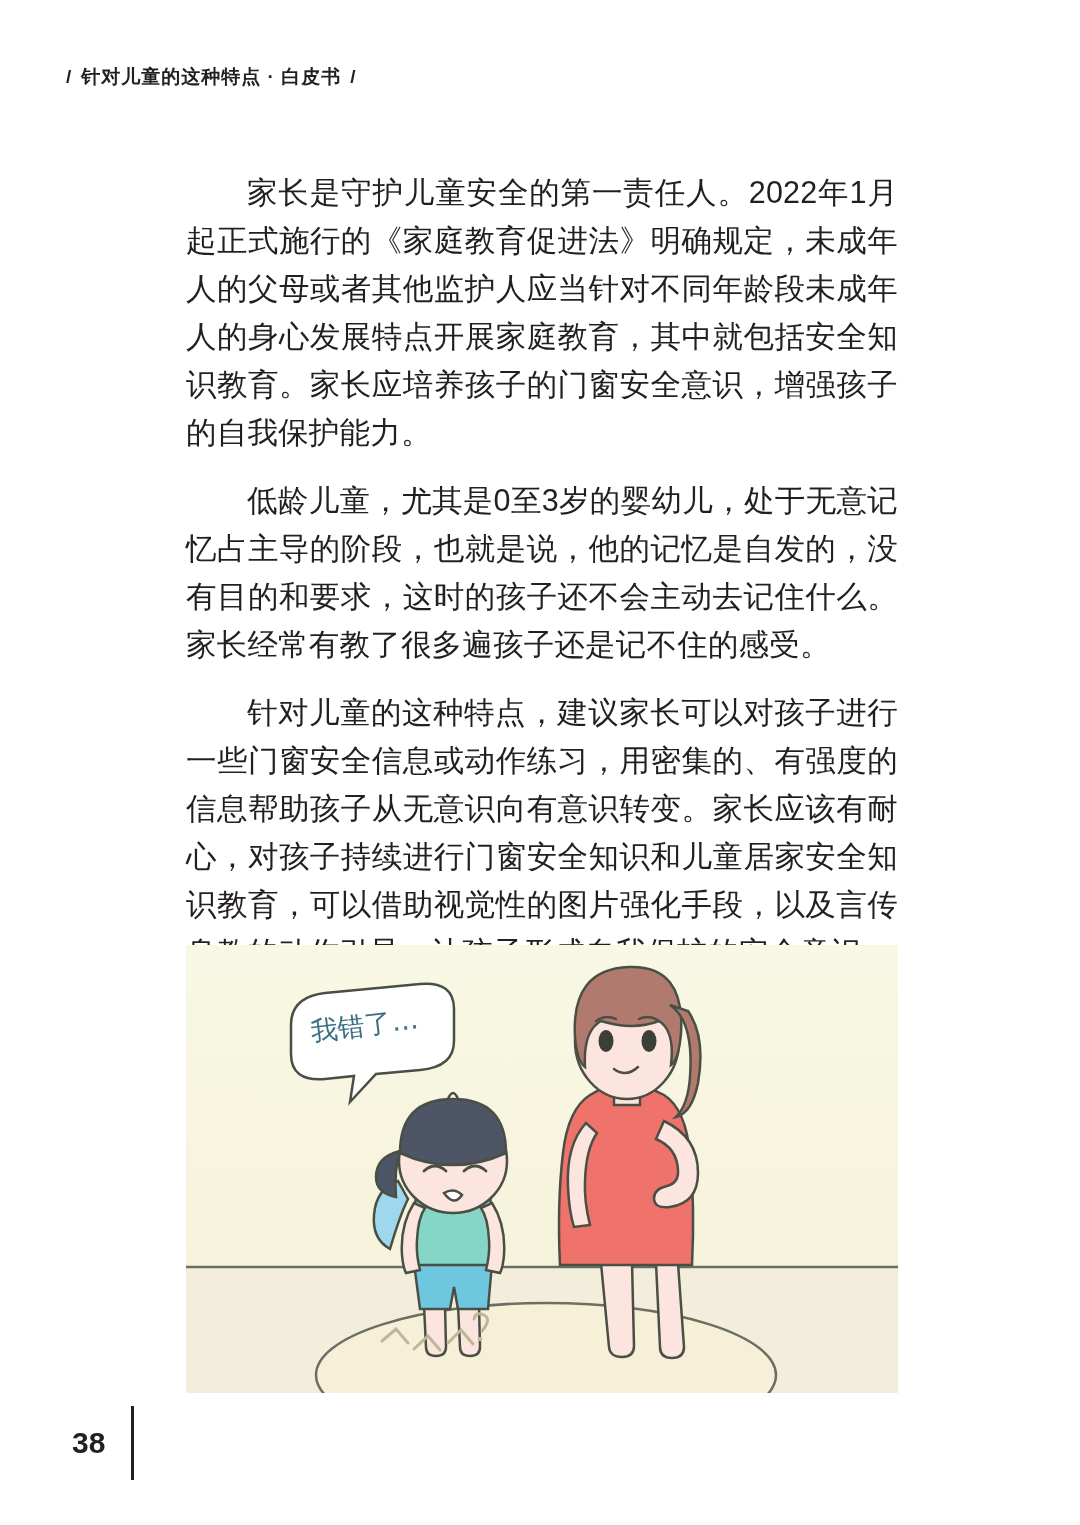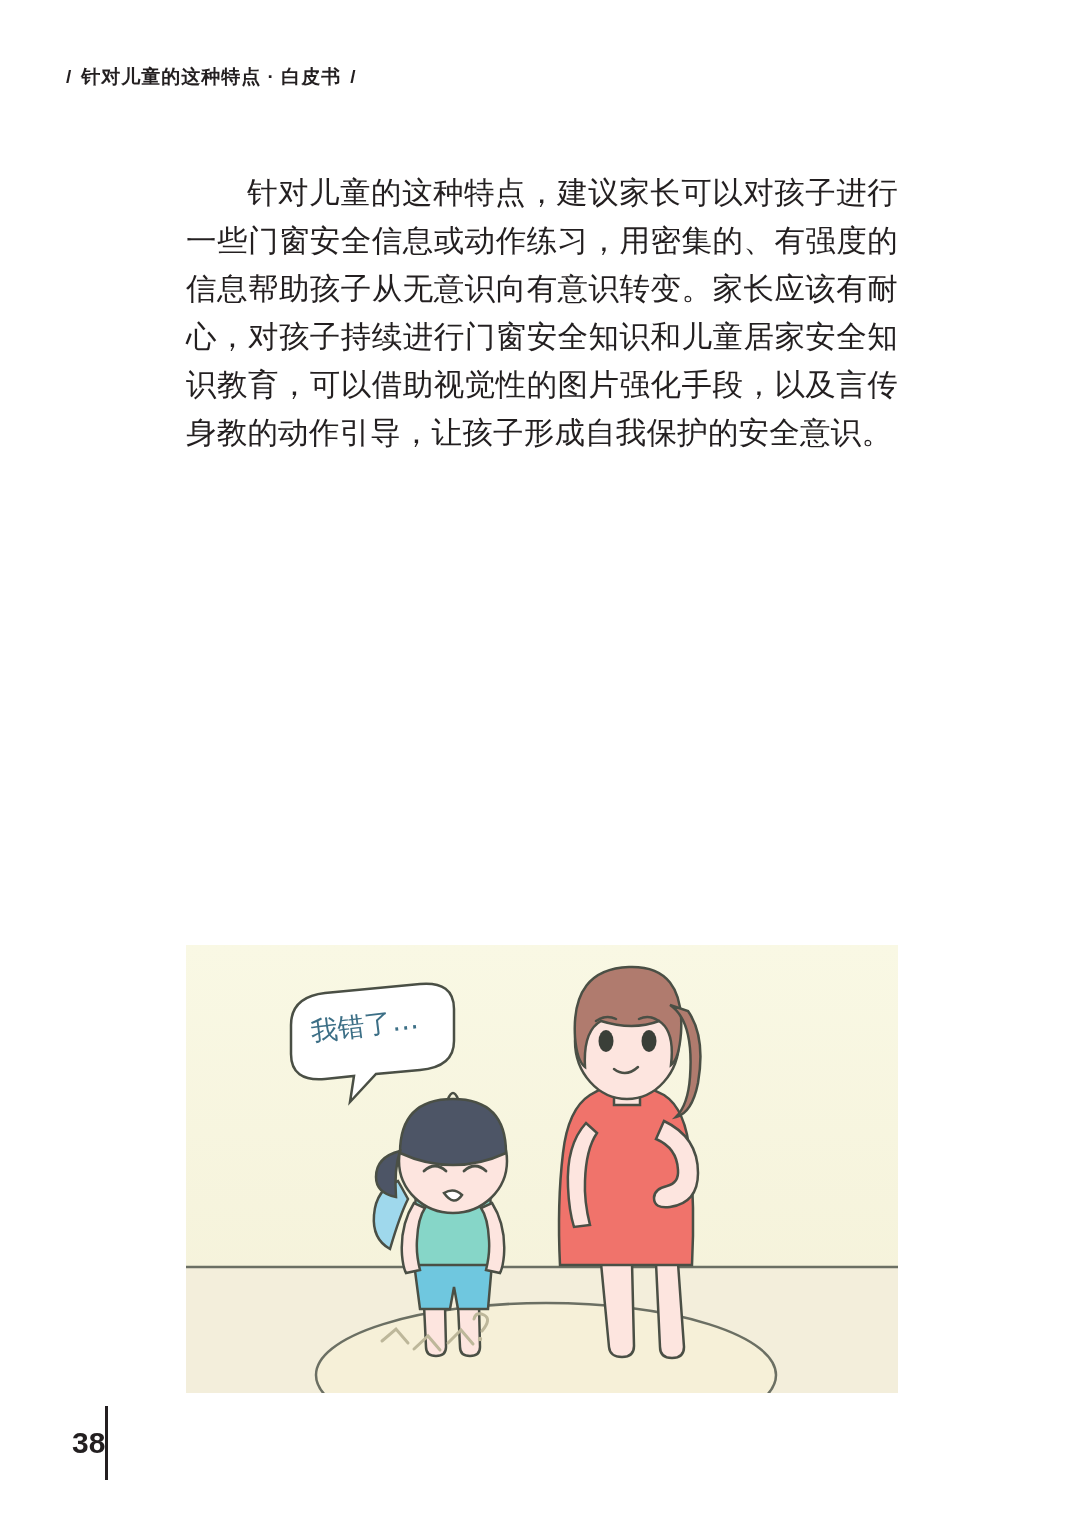--- a/index.html
+++ b/index.html
@@ -72,37 +72,40 @@
     bottom: 42px;
     display: flex;
     align-items: center;
     height: 80px;
   }
   .folio-num {
     font-size: 30px;
     font-weight: bold;
     color: #231f20;
     line-height: 1;
+    padding-right: 26px;
   }
   .folio-rule {
     width: 3px;
     height: 74px;
     background: #231f20;
   }
 </style>
 </head>
 <body>
 
 <div class="running-head">
   <span class="slash">/</span>
   <span>针对儿童的这种特点 · 白皮书</span>
   <span class="slash">/</span>
 </div>
 
 <div class="content">
+  <p class="para">家长是守护儿童安全的第一责任人。2022年1月起正式施行的《家庭教育促进法》明确规定，未成年人的父母或者其他监护人应当针对不同年龄段未成年人的身心发展特点开展家庭教育，其中就包括安全知识教育。家长应培养孩子的门窗安全意识，增强孩子的自我保护能力。</p>
+  <p class="para">低龄儿童，尤其是0至3岁的婴幼儿，处于无意记忆占主导的阶段，也就是说，他的记忆是自发的，没有目的和要求，这时的孩子还不会主动去记住什么。家长经常有教了很多遍孩子还是记不住的感受。</p>
   <p class="para">针对儿童的这种特点，建议家长可以对孩子进行一些门窗安全信息或动作练习，用密集的、有强度的信息帮助孩子从无意识向有意识转变。家长应该有耐心，对孩子持续进行门窗安全知识和儿童居家安全知识教育，可以借助视觉性的图片强化手段，以及言传身教的动作引导，让孩子形成自我保护的安全意识。</p>
 </div>
 
 <div class="figure">
   <svg viewBox="0 0 712 448" width="712" height="448" xmlns="http://www.w3.org/2000/svg">
     <defs>
       <linearGradient id="bgGrad" x1="0" y1="0" x2="0" y2="1">
         <stop offset="0%" stop-color="#f9f8e4"></stop>
         <stop offset="100%" stop-color="#f4f1d8"></stop>
       </linearGradient>

